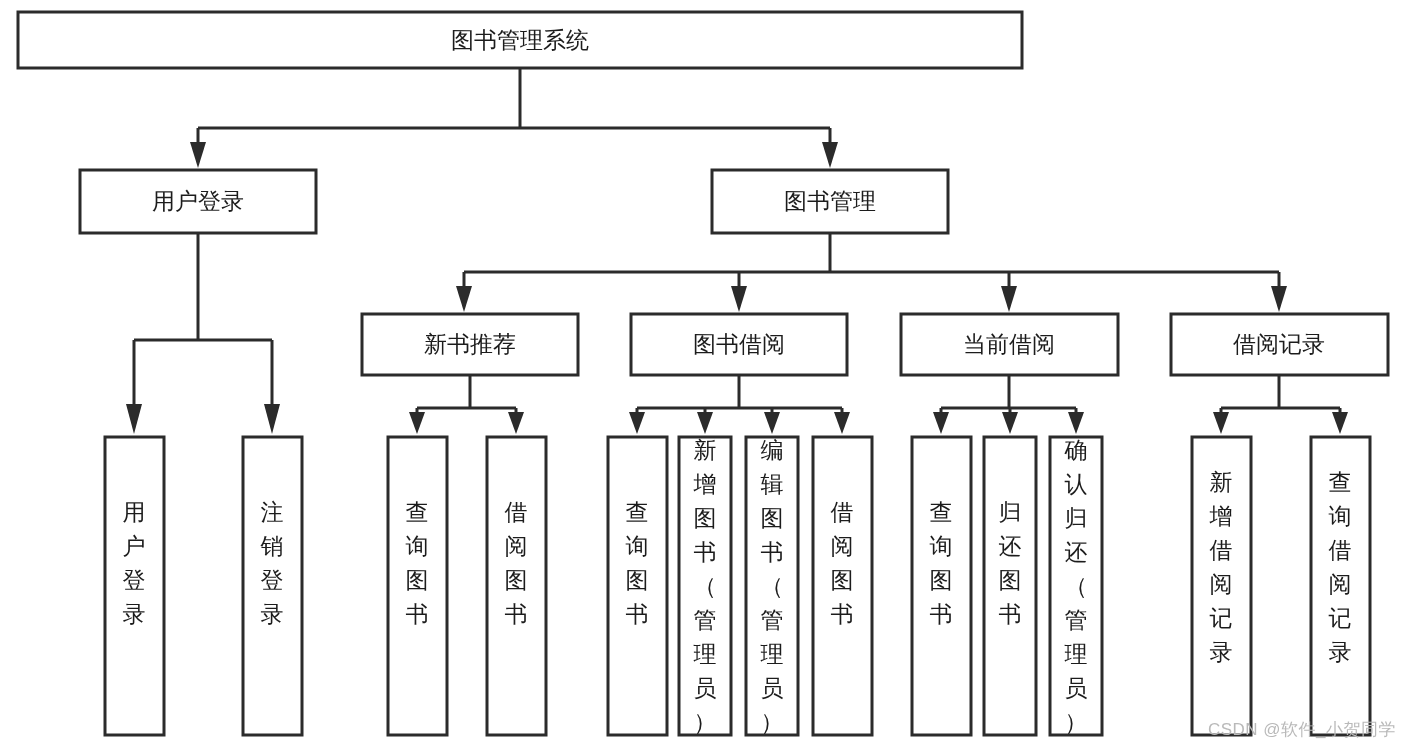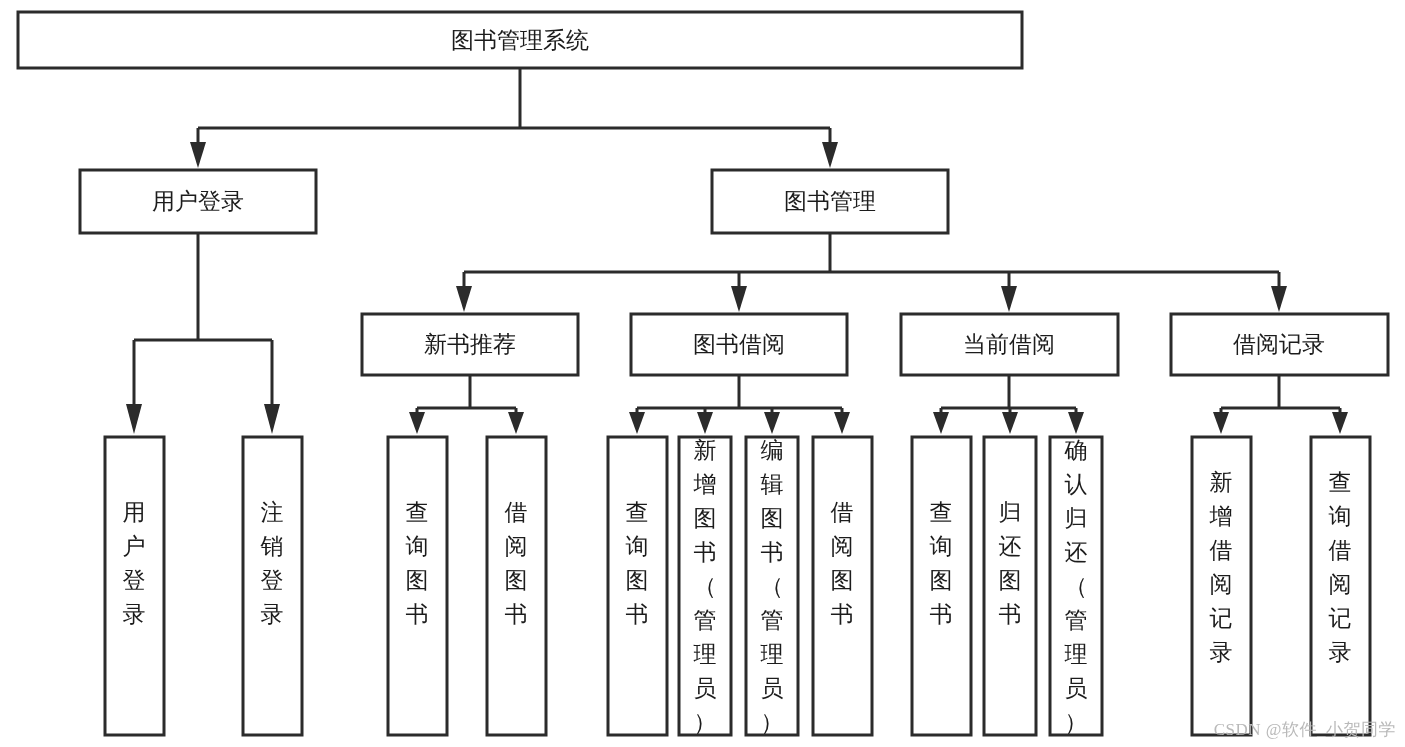--- a/index.html
+++ b/index.html
@@ -45,21 +45,21 @@
     fill: none;
   }
   .arrow-head {
     fill: #2b2b2b;
     stroke: none;
   }
   .watermark {
     position: absolute;
     right: 9px;
     bottom: 6px;
-    font-family: Liberation Serif, serif;
+    font-family: Liberation Sans, sans-serif;
     font-size: 17px;
     color: #b9b9b9;
     white-space: nowrap;
     letter-spacing: 0.5px;
     pointer-events: none;
   }
 </style>
 </head>
 <body>
 

